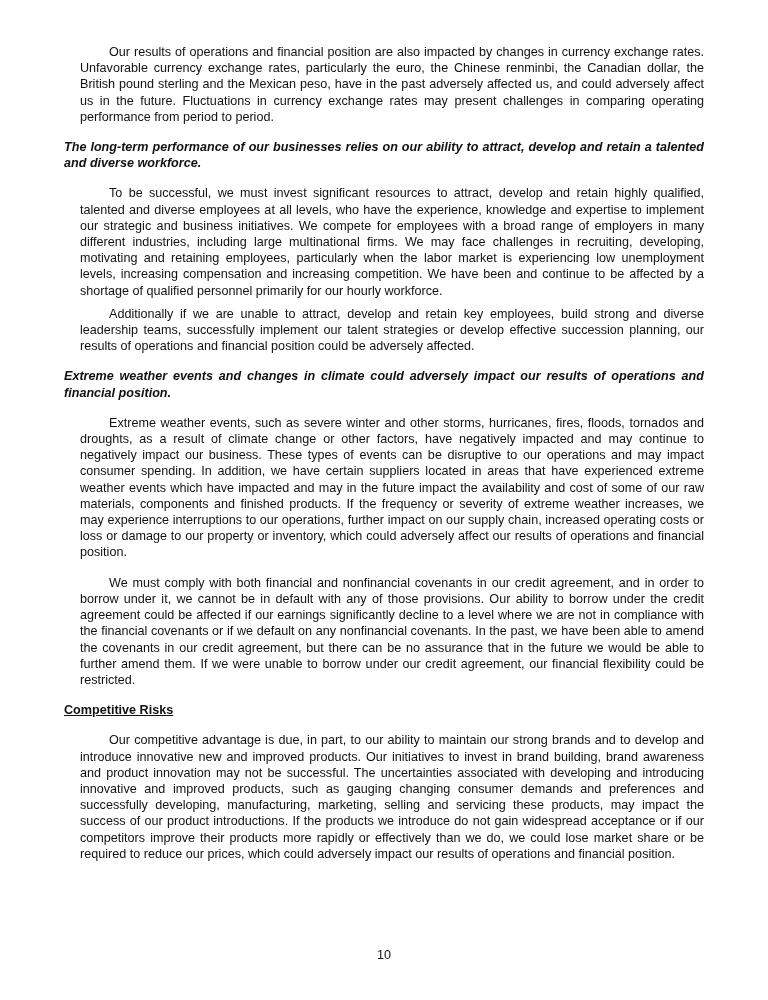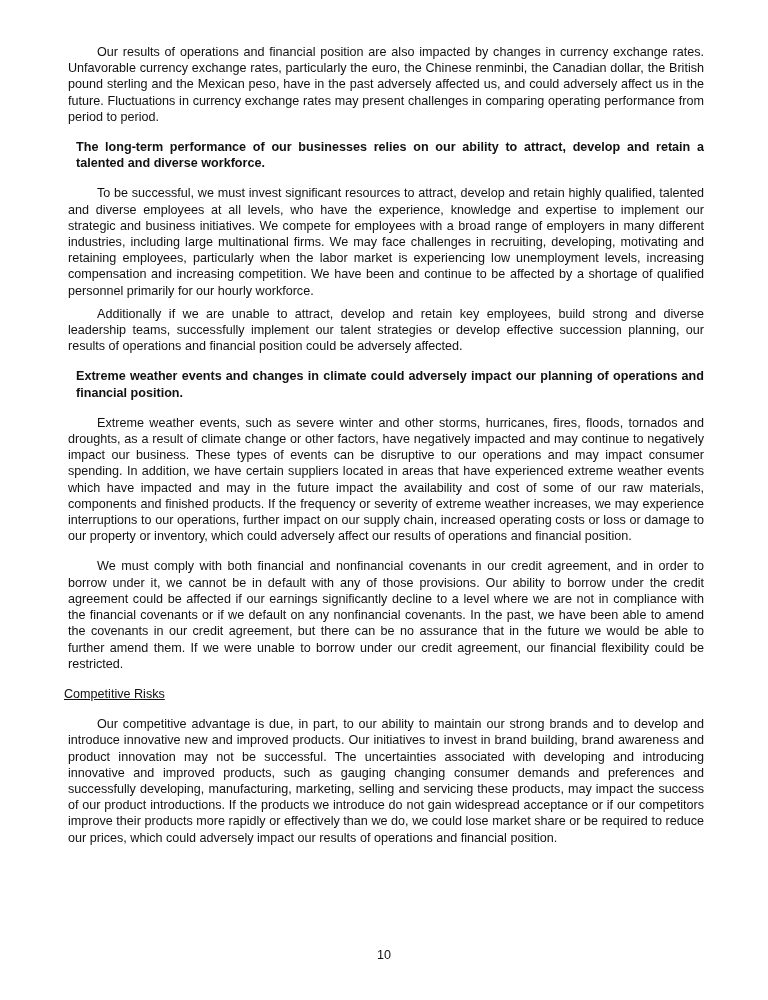--- a/index.html
+++ b/index.html
@@ -17,52 +17,53 @@
     }
     .page {
       position: absolute;
       left: 64px;
       top: 44px;
       width: 640px;
       font-size: 12.6px;
       line-height: 16.2px;
     }
     .para {
-      margin: 0 0 7px 4px;
+      margin: 0 0 7px 16px;
       text-align: justify;
       text-indent: 29px;
     }
     .para.gap-after { margin-bottom: 14px; }
     .heading {
-      margin: 0 0 14px 12px;
+      margin: 0 0 14px 0;
       font-weight: bold;
+      font-style: italic;
       text-align: justify;
     }
     .section-title {
       margin: 0 0 14px 0;
-      font-weight: normal;
+      font-weight: bold;
       text-decoration: underline;
     }
     .page-number {
       position: absolute;
       top: 948px;
       left: 0;
       width: 768px;
       text-align: center;
       font-size: 12.6px;
     }
   </style>
 </head>
 <body>
 
 <div class="page">
   <p class="para gap-after">Our results of operations and financial position are also impacted by changes in currency exchange rates. Unfavorable currency exchange rates, particularly the euro, the Chinese renminbi, the Canadian dollar, the British pound sterling and the Mexican peso, have in the past adversely affected us, and could adversely affect us in the future. Fluctuations in currency exchange rates may present challenges in comparing operating performance from period to period.</p>
   <p class="heading">The long-term performance of our businesses relies on our ability to attract, develop and retain a talented and diverse workforce.</p>
   <p class="para">To be successful, we must invest significant resources to attract, develop and retain highly qualified, talented and diverse employees at all levels, who have the experience, knowledge and expertise to implement our strategic and business initiatives. We compete for employees with a broad range of employers in many different industries, including large multinational firms. We may face challenges in recruiting, developing, motivating and retaining employees, particularly when the labor market is experiencing low unemployment levels, increasing compensation and increasing competition. We have been and continue to be affected by a shortage of qualified personnel primarily for our hourly workforce.</p>
   <p class="para gap-after">Additionally if we are unable to attract, develop and retain key employees, build strong and diverse leadership teams, successfully implement our talent strategies or develop effective succession planning, our results of operations and financial position could be adversely affected.</p>
-  <p class="heading">Extreme weather events and changes in climate could adversely impact our planning of operations and financial position.</p>
+  <p class="heading">Extreme weather events and changes in climate could adversely impact our results of operations and financial position.</p>
   <p class="para gap-after">Extreme weather events, such as severe winter and other storms, hurricanes, fires, floods, tornados and droughts, as a result of climate change or other factors, have negatively impacted and may continue to negatively impact our business. These types of events can be disruptive to our operations and may impact consumer spending. In addition, we have certain suppliers located in areas that have experienced extreme weather events which have impacted and may in the future impact the availability and cost of some of our raw materials, components and finished products. If the frequency or severity of extreme weather increases, we may experience interruptions to our operations, further impact on our supply chain, increased operating costs or loss or damage to our property or inventory, which could adversely affect our results of operations and financial position.</p>
   <p class="para gap-after">We must comply with both financial and nonfinancial covenants in our credit agreement, and in order to borrow under it, we cannot be in default with any of those provisions. Our ability to borrow under the credit agreement could be affected if our earnings significantly decline to a level where we are not in compliance with the financial covenants or if we default on any nonfinancial covenants. In the past, we have been able to amend the covenants in our credit agreement, but there can be no assurance that in the future we would be able to further amend them. If we were unable to borrow under our credit agreement, our financial flexibility could be restricted.</p>
   <p class="section-title">Competitive Risks</p>
   <p class="para">Our competitive advantage is due, in part, to our ability to maintain our strong brands and to develop and introduce innovative new and improved products. Our initiatives to invest in brand building, brand awareness and product innovation may not be successful. The uncertainties associated with developing and introducing innovative and improved products, such as gauging changing consumer demands and preferences and successfully developing, manufacturing, marketing, selling and servicing these products, may impact the success of our product introductions. If the products we introduce do not gain widespread acceptance or if our competitors improve their products more rapidly or effectively than we do, we could lose market share or be required to reduce our prices, which could adversely impact our results of operations and financial position.</p>
 </div>
 
 <div class="page-number">10</div>
 
 </body></html>

